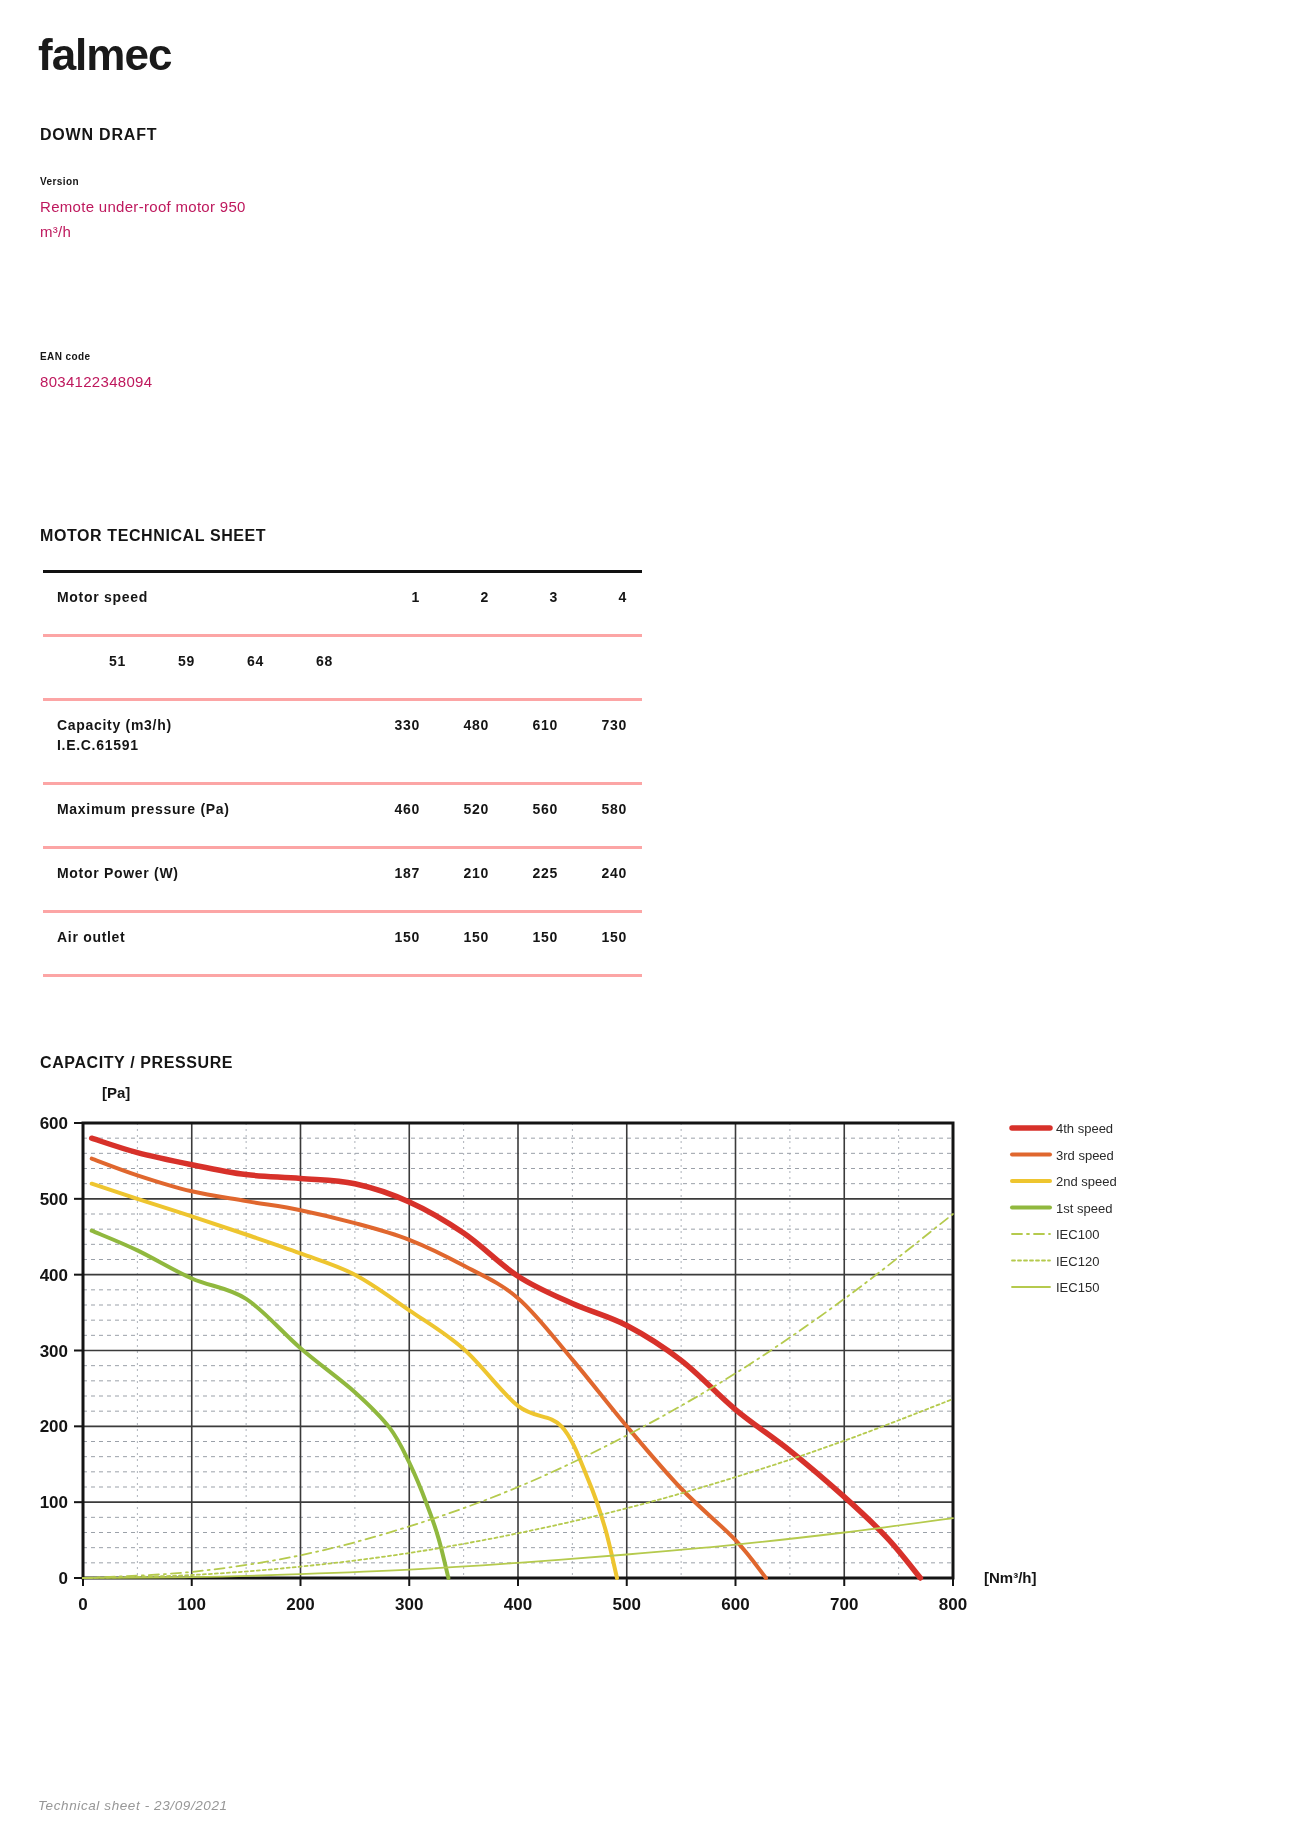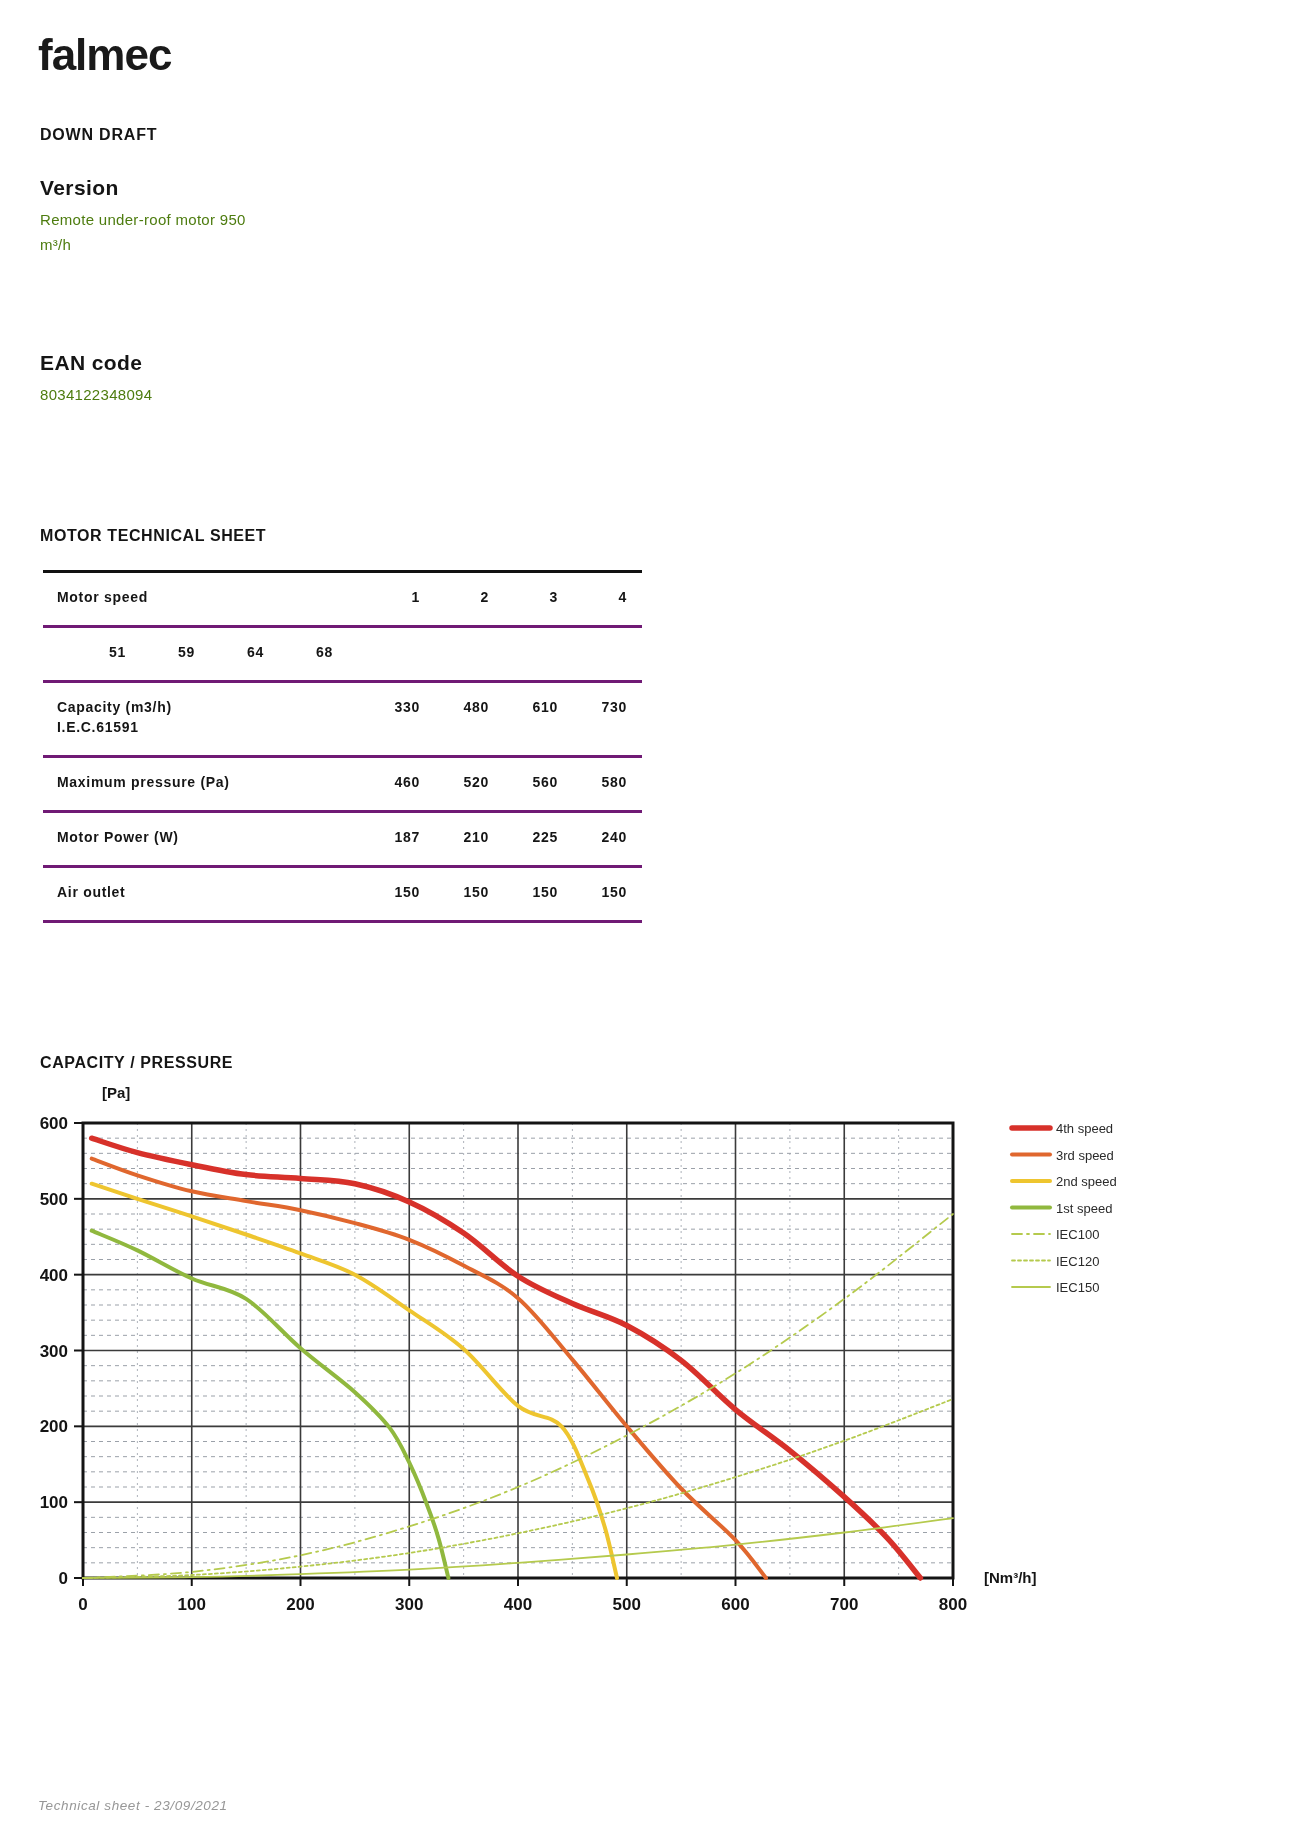--- a/index.html
+++ b/index.html
@@ -11,31 +11,31 @@
   .logo{
     position:absolute;left:38px;top:30px;
     font-size:44px;font-weight:bold;letter-spacing:-1px;color:#1a1a1a;
     transform:scaleY(1.0);
   }
   .product-title{
     position:absolute;left:40px;top:126px;margin:0;
     font-size:16px;font-weight:bold;letter-spacing:0.8px;color:#151515;text-align:center;
   }
   .info-group{position:absolute;left:40px;}
-  .info-label{font-size:21px;font-weight:bold;letter-spacing:0.4px;margin-bottom:7px;color:#151515;}
-  .info-value{font-size:15px;letter-spacing:0.3px;line-height:25px;color:#4d7c0f;width:230px;}
+  .info-label{font-size:10px;font-weight:bold;letter-spacing:0.4px;margin-bottom:7px;color:#151515;}
+  .info-value{font-size:15px;letter-spacing:0.3px;line-height:25px;color:#be185d;width:230px;}
   .section-title{
     position:absolute;left:40px;margin:0;
     font-size:16px;font-weight:bold;letter-spacing:0.6px;color:#151515;
   }
   .spec-table{
     position:absolute;left:43px;top:570px;width:599px;
     border-top:3px solid #111;
   }
-  .trow{display:flex;border-bottom:3px solid #701a75;padding:14px 15px 18px 14px;}
+  .trow{display:flex;border-bottom:3px solid #fca5a5;padding:14px 15px 27px 14px;}
   .tlabel{flex:1 1 auto;font-weight:bold;font-size:14px;letter-spacing:0.7px;line-height:20px;color:#151515;}
   .tval{width:69px;text-align:right;font-weight:bold;font-size:14px;letter-spacing:0.7px;line-height:20px;color:#151515;}
   .chart-svg{position:absolute;left:0;top:1040px;}
   .footer{
     position:absolute;left:38px;top:1798px;
     font-size:13.5px;font-style:italic;letter-spacing:0.6px;color:#979797;
   }
 </style>
 </head>
 <body>

